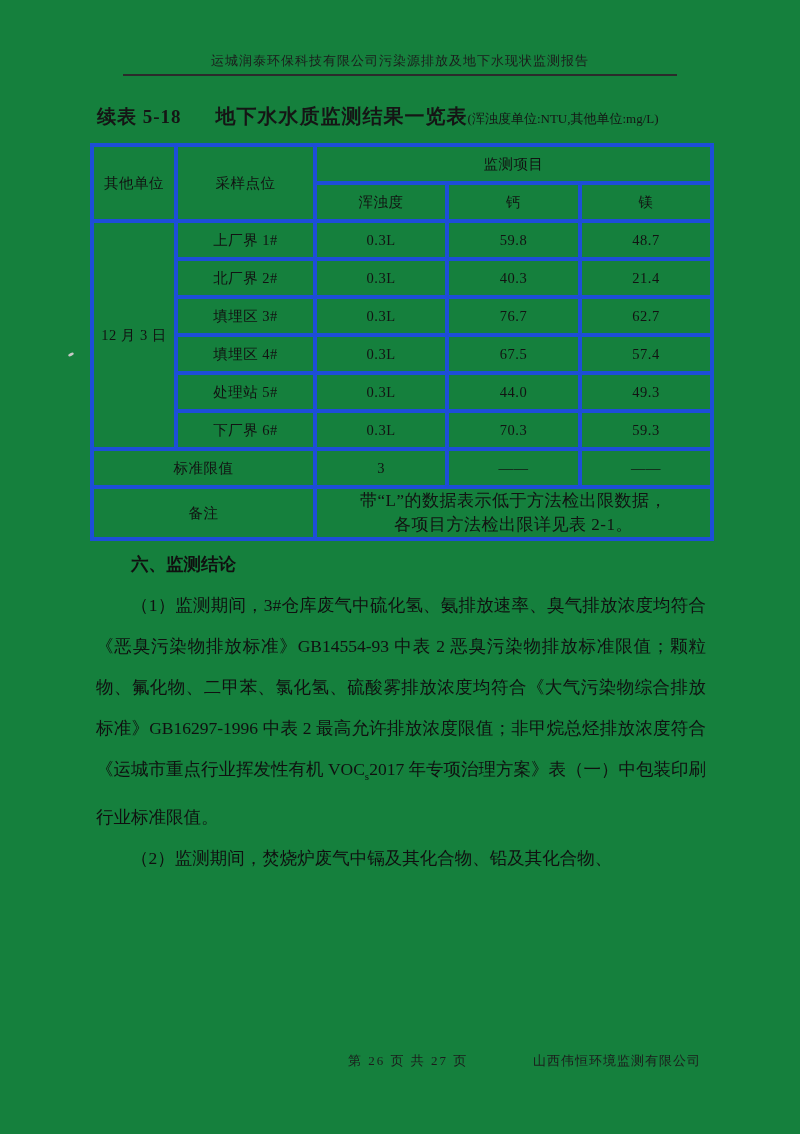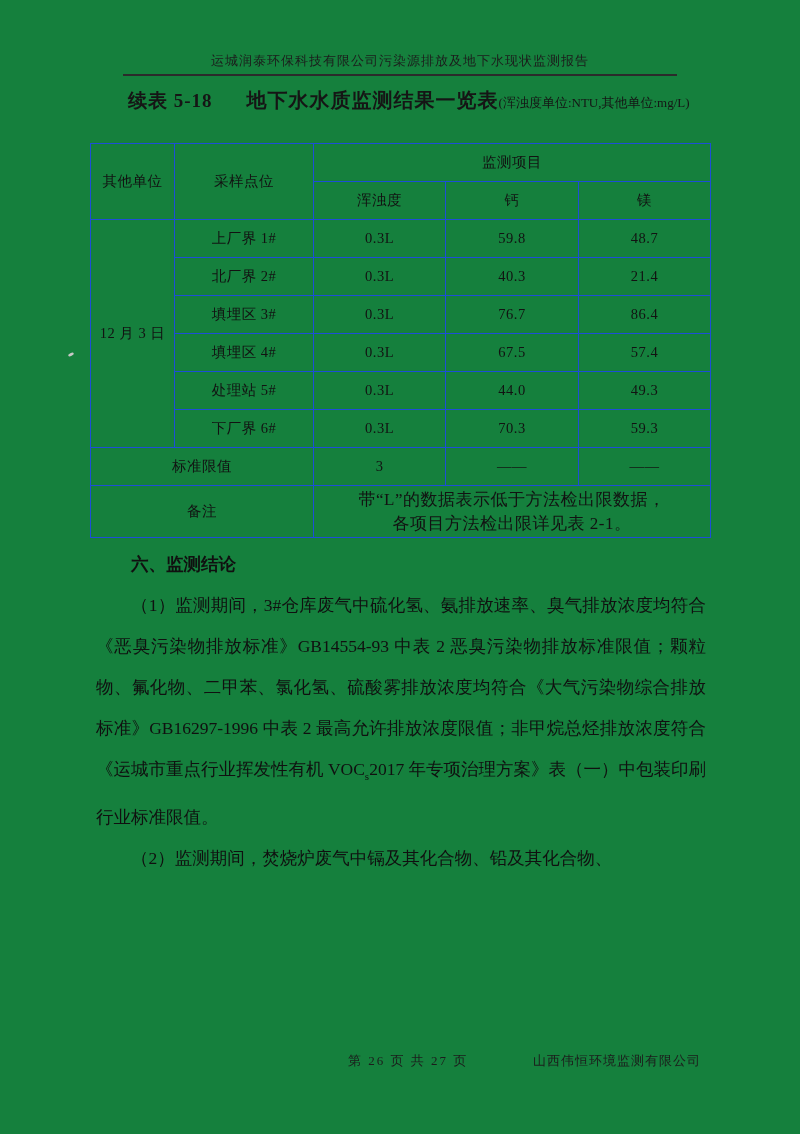--- a/index.html
+++ b/index.html
@@ -27,23 +27,22 @@
   .header-rule {
     position: absolute;
     top: 74px; left: 123px;
     width: 554px; height: 2px;
     background: #2b2b2b;
   }
 
   
   .caption {
     position: absolute;
-    top: 87px; left: 97px; width: 610px;
+    top: 103px; left: 97px; width: 610px;
     white-space: nowrap;
-    margin-left: 31px;
   }
   .caption .prefix {
     font-size: 19px; font-weight: bold; letter-spacing: 1px;
   }
   .caption .gap { display: inline-block; width: 34px; }
   .caption .title {
     font-size: 20px; font-weight: bold; letter-spacing: 1px;
   }
   .caption .units {
     font-size: 13px; font-weight: normal; letter-spacing: 0px;
@@ -51,21 +50,21 @@
 
   
   table.results {
     position: absolute;
     top: 143px; left: 90px;
     width: 620px;
     border-collapse: collapse;
     table-layout: fixed;
   }
   table.results td {
-    border: 1px solid #1d4ed8;
+    border: 4px solid #1d4ed8;
     text-align: center;
     vertical-align: middle;
     font-size: 14.5px;
     color: #121212;
     padding: 0 2px;
     letter-spacing: 0.5px;
   }
   tr.hdr-row      { height: 38px; }
   tr.data-row     { height: 38px; }
   tr.limit-row    { height: 38px; }
@@ -151,21 +150,21 @@
     <tr class="data-row">
       <td>北厂界 2#</td>
       <td>0.3L</td>
       <td>40.3</td>
       <td>21.4</td>
     </tr>
     <tr class="data-row">
       <td>填埋区 3#</td>
       <td>0.3L</td>
       <td>76.7</td>
-      <td>86.4</td>
+      <td>62.7</td>
     </tr>
     <tr class="data-row">
       <td>填埋区 4#</td>
       <td>0.3L</td>
       <td>67.5</td>
       <td>57.4</td>
     </tr>
     <tr class="data-row">
       <td>处理站 5#</td>
       <td>0.3L</td>

